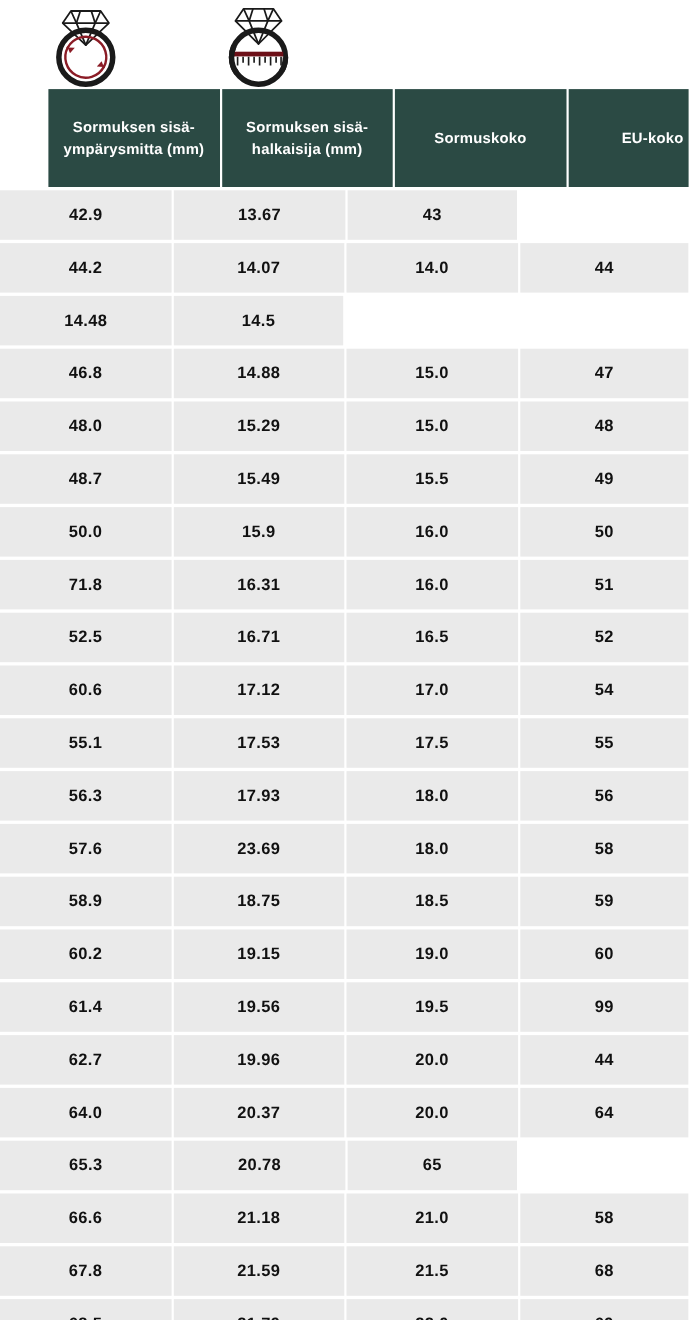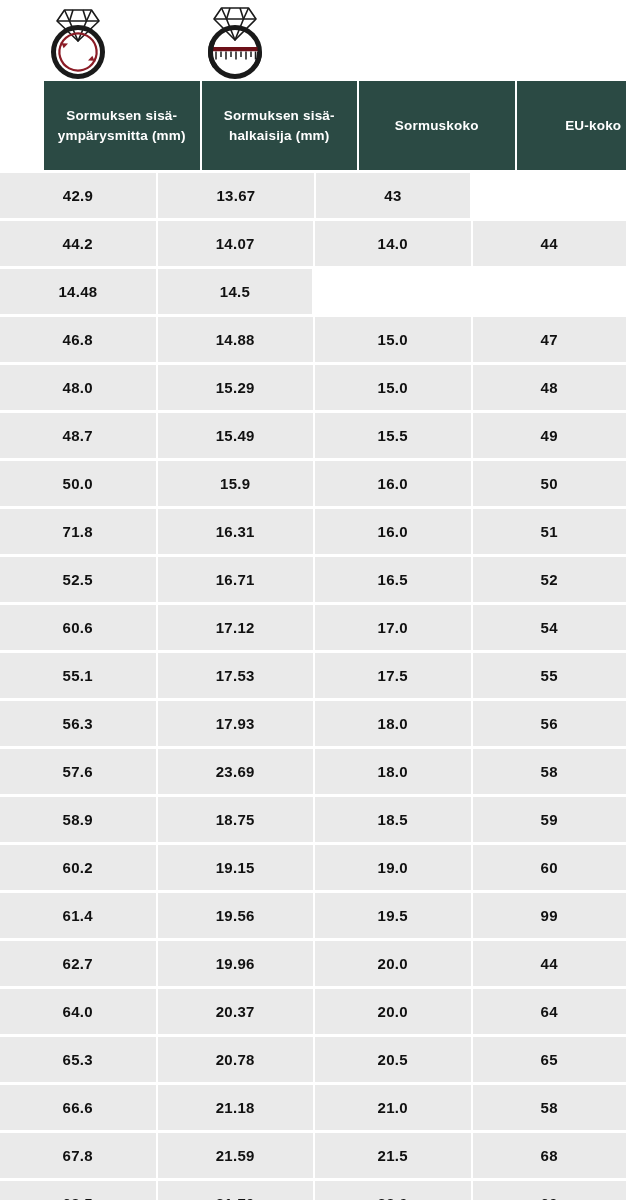--- a/index.html
+++ b/index.html
@@ -279,21 +279,20 @@
         </div>
         <div class="row data-row">
           <div class="cell">64.0</div>
           <div class="cell">20.37</div>
           <div class="cell">20.0</div>
           <div class="cell">64</div>
         </div>
         <div class="row data-row">
           <div class="cell">65.3</div>
           <div class="cell">20.78</div>
-          <div class="cell">20.5</div>
           <div class="cell">65</div>
         </div>
         <div class="row data-row">
           <div class="cell">66.6</div>
           <div class="cell">21.18</div>
           <div class="cell">21.0</div>
           <div class="cell">58</div>
         </div>
         <div class="row data-row">
           <div class="cell">67.8</div>

